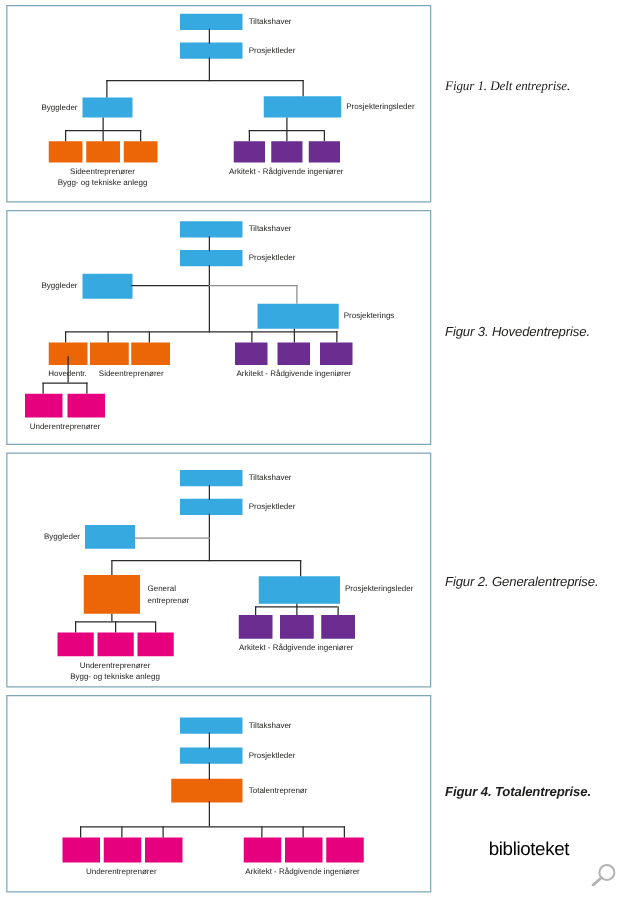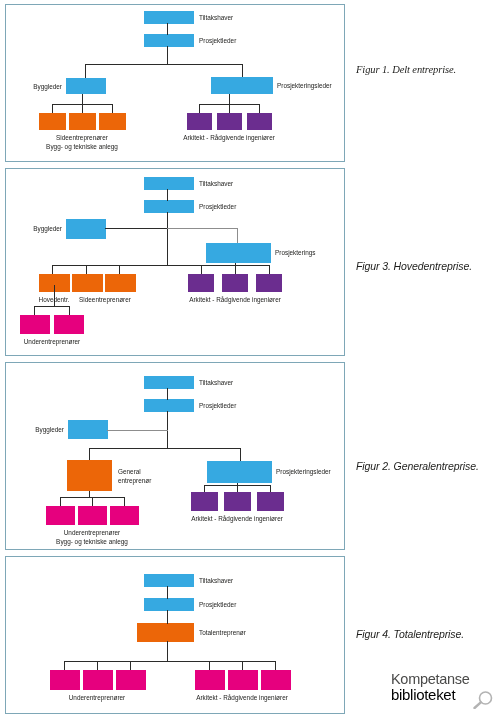--- a/index.html
+++ b/index.html
@@ -22,21 +22,21 @@
 
   .caption{
     position:absolute;left:356px;width:142px;
     font-style:italic;font-size:10.5px;color:#1d1d1b;
     font-family:"Liberation Sans","DejaVu Sans",sans-serif;
     letter-spacing:-0.1px;line-height:12px;
   }
   #cap1{top:64px;font-family:Liberation Serif, serif;}
   #cap2{top:260px;}
   #cap3{top:460px;}
-  #cap4{top:628px;}
+  #cap4{top:628px;font-weight:bold;}
 
   
   .box{position:absolute;box-sizing:border-box;}
   .c-blue{background:#36a9e1;}
   .c-orange{background:#ec6608;}
   .c-purple{background:#6b2d8f;}
   .c-pink{background:#e6007e;}
 
   .line{position:absolute;background:#2b2b2a;}
   .line.light{background:#8d8d8d;}
@@ -229,21 +229,20 @@
 
     <div class="lbl" style="left:193px;top:20px;">Tiltakshaver</div>
     <div class="lbl" style="left:193px;top:44px;">Prosjektleder</div>
     <div class="lbl" style="left:193px;top:72px;">Totalentreprenør</div>
     <div class="lbl ctr" style="left:91px;top:137px;">Underentreprenører</div>
     <div class="lbl ctr" style="left:236px;top:137px;">Arkitekt - Rådgivende ingeniører</div>
   </div>
   <div class="caption" id="cap4">Figur 4. Totalentreprise.</div>
 
   <div class="logo">
-    <div class="logo-top">Kompetanse</div>
     <div class="logo-bot">biblioteket</div>
     <svg class="logo-glass" width="20" height="18" viewBox="0 0 20 18">
       <circle cx="12.5" cy="7" r="6" fill="none" stroke="#b3b3b3" stroke-width="1.6"></circle>
       <line x1="7.8" y1="11.4" x2="1.5" y2="17" stroke="#b3b3b3" stroke-width="2.4" stroke-linecap="round"></line>
     </svg>
   </div>
 
 </div>
 
 </body></html>

